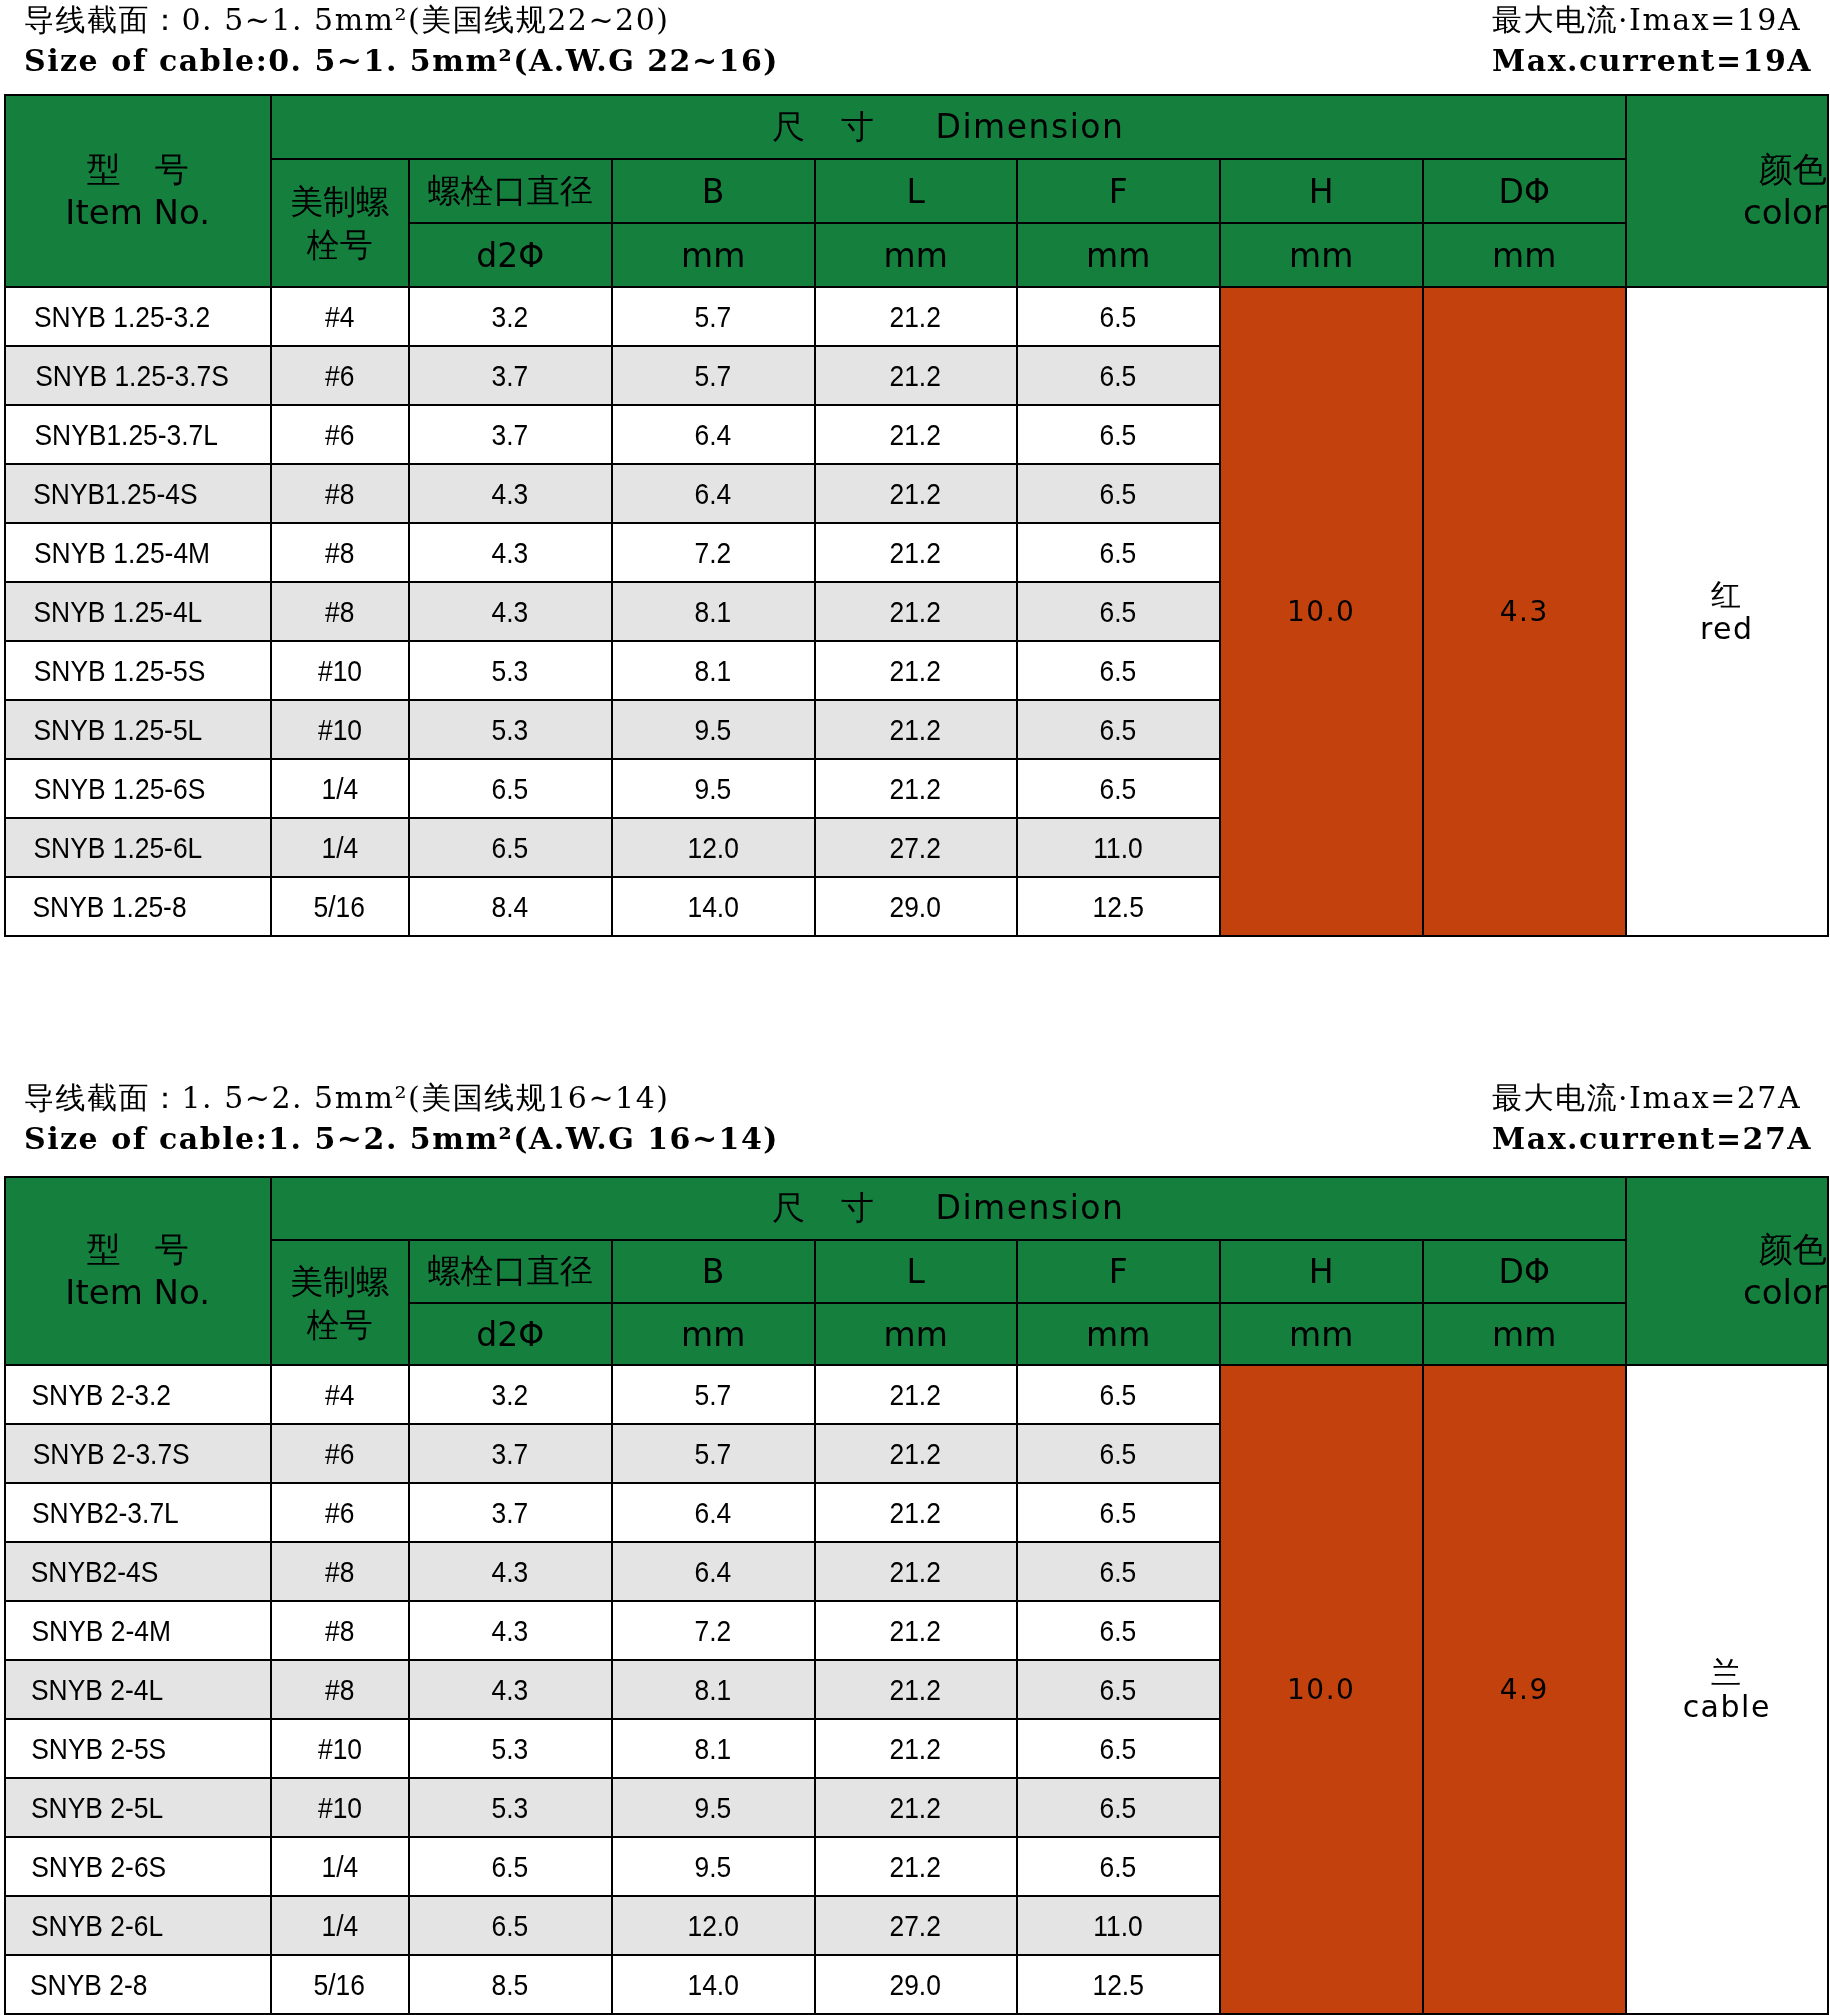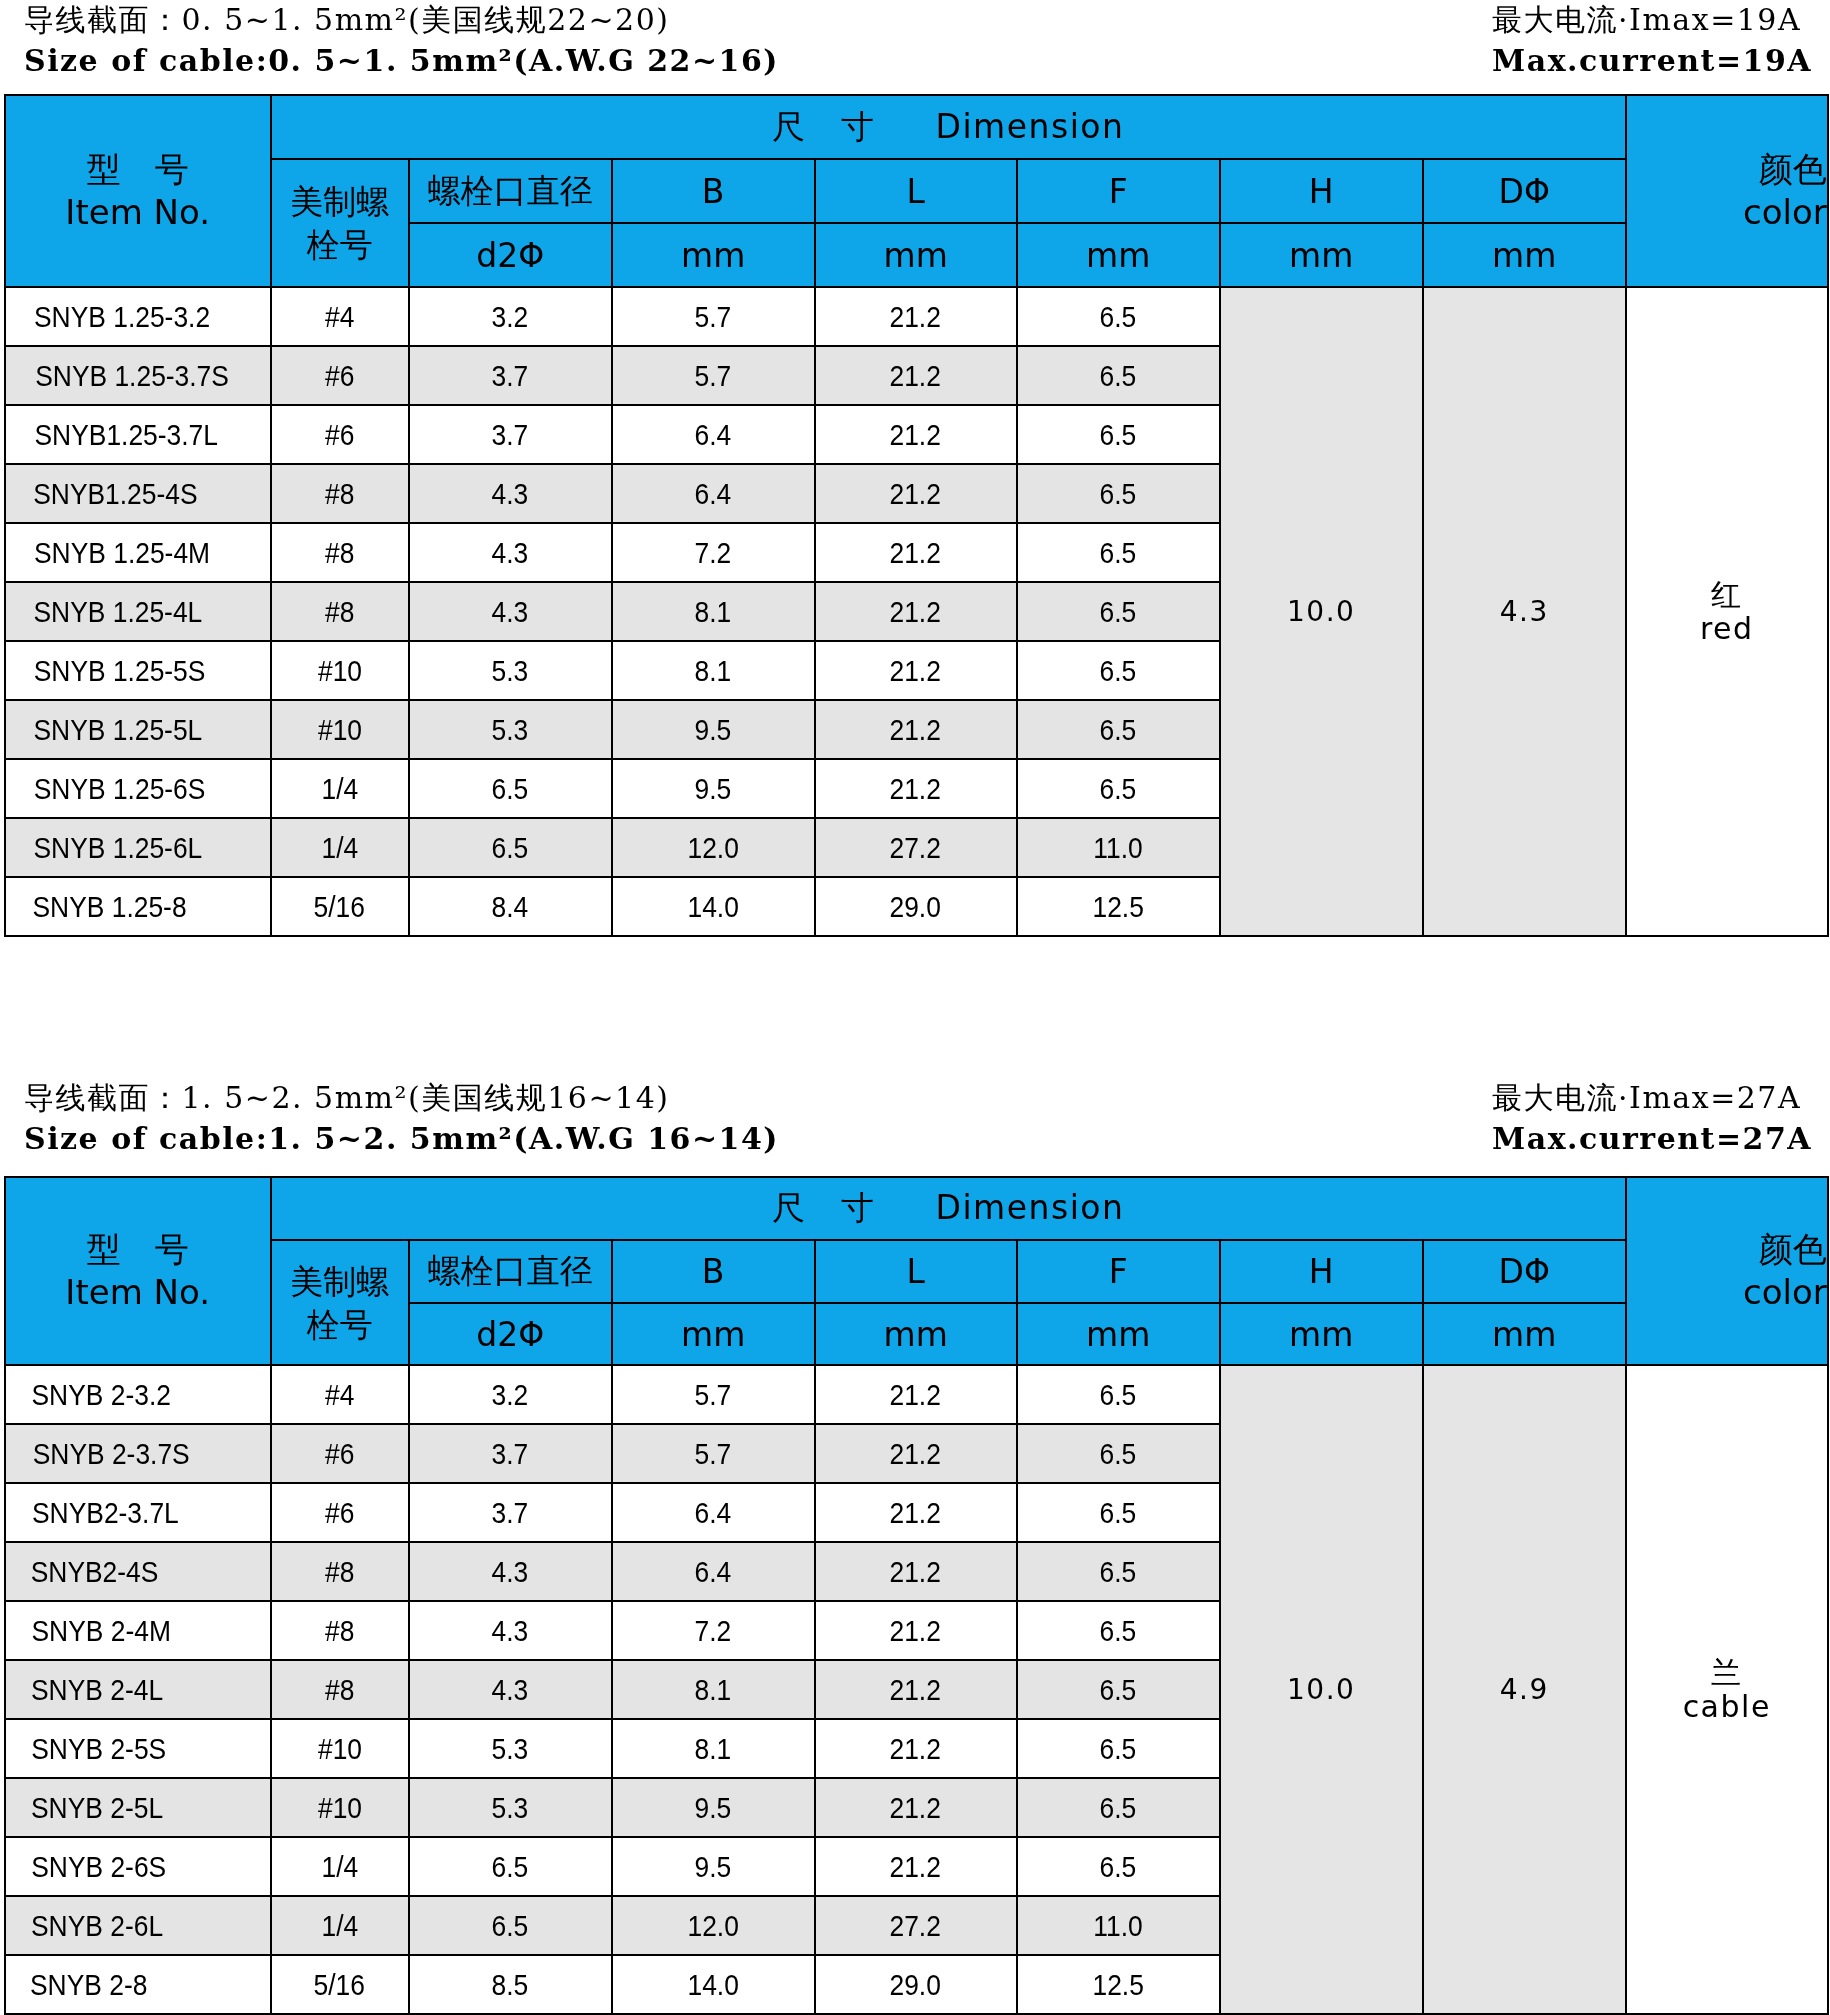--- a/index.html
+++ b/index.html
@@ -5,29 +5,29 @@
   html, body { margin:0; padding:0; background:#ffffff; }
   body { width:1831px; height:2015px; position:relative; overflow:hidden; color:#000; }
   .caption { position:absolute; left:0; width:1831px; font-family:"DejaVu Serif","Liberation Serif",serif; }
   .cap-line { position:absolute; font-size:30px; line-height:36px; white-space:nowrap; letter-spacing:1.5px; }
   .cap-left { left:24px; }
   .cap-right2 { left:1492px; }
   .cap-en { font-weight:bold; }
   table.spec { position:absolute; left:3.7px; border-collapse:collapse; table-layout:fixed; width:1823px;
     font-family:"Liberation Sans","DejaVu Sans",sans-serif; }
   table.spec td, table.spec th { border:2.2px solid #000; padding:0; text-align:center; vertical-align:middle; overflow:hidden; }
-  table.spec thead th { background:#0ea5e9; font-weight:normal; font-size:33px; font-family:"DejaVu Sans","Liberation Sans",sans-serif; }
+  table.spec thead th { background:#15803d; font-weight:normal; font-size:33px; font-family:"DejaVu Sans","Liberation Sans",sans-serif; }
   table.spec thead th.item { font-size:34px; line-height:43px; }
   table.spec thead th.dimension { letter-spacing:1.5px; }
   table.spec thead th.bolt { font-size:33px; line-height:43px; }
   table.spec thead th.color { font-size:34px; line-height:43px;text-align:right; }
   table.spec tbody td { font-size:30px; height:57px; transform-origin:center; }
   table.spec tbody tr.shade td.c { background:#e4e4e4; }
   table.spec tbody td.item-no { text-align:left; padding-left:16.4px; white-space:nowrap; }
-  table.spec tbody td.merged { background:#e5e5e5; font-family:"DejaVu Sans","Liberation Sans",sans-serif; font-size:28px; letter-spacing:1.5px; }
+  table.spec tbody td.merged { background:#c2410c; font-family:"DejaVu Sans","Liberation Sans",sans-serif; font-size:28px; letter-spacing:1.5px; }
   table.spec tbody td.colorcell { background:#fff; font-family:"DejaVu Sans","Liberation Sans",sans-serif; font-size:30px; line-height:34px; letter-spacing:1.5px; }
   .narrow { display:inline-block; transform:scaleX(0.88); }
   .dim-gap { display:inline-block; width:60px; }
 </style>
 </head>
 <body>
 
 <div class="caption" style="top:0;">
   <div class="cap-line cap-left" style="top:1.5px;">导线截面：0. 5~1. 5mm²(美国线规22~20)</div>
   <div class="cap-line cap-left cap-en" style="top:43px;">Size of cable:0. 5~1. 5mm²(A.W.G 22~16)</div>

